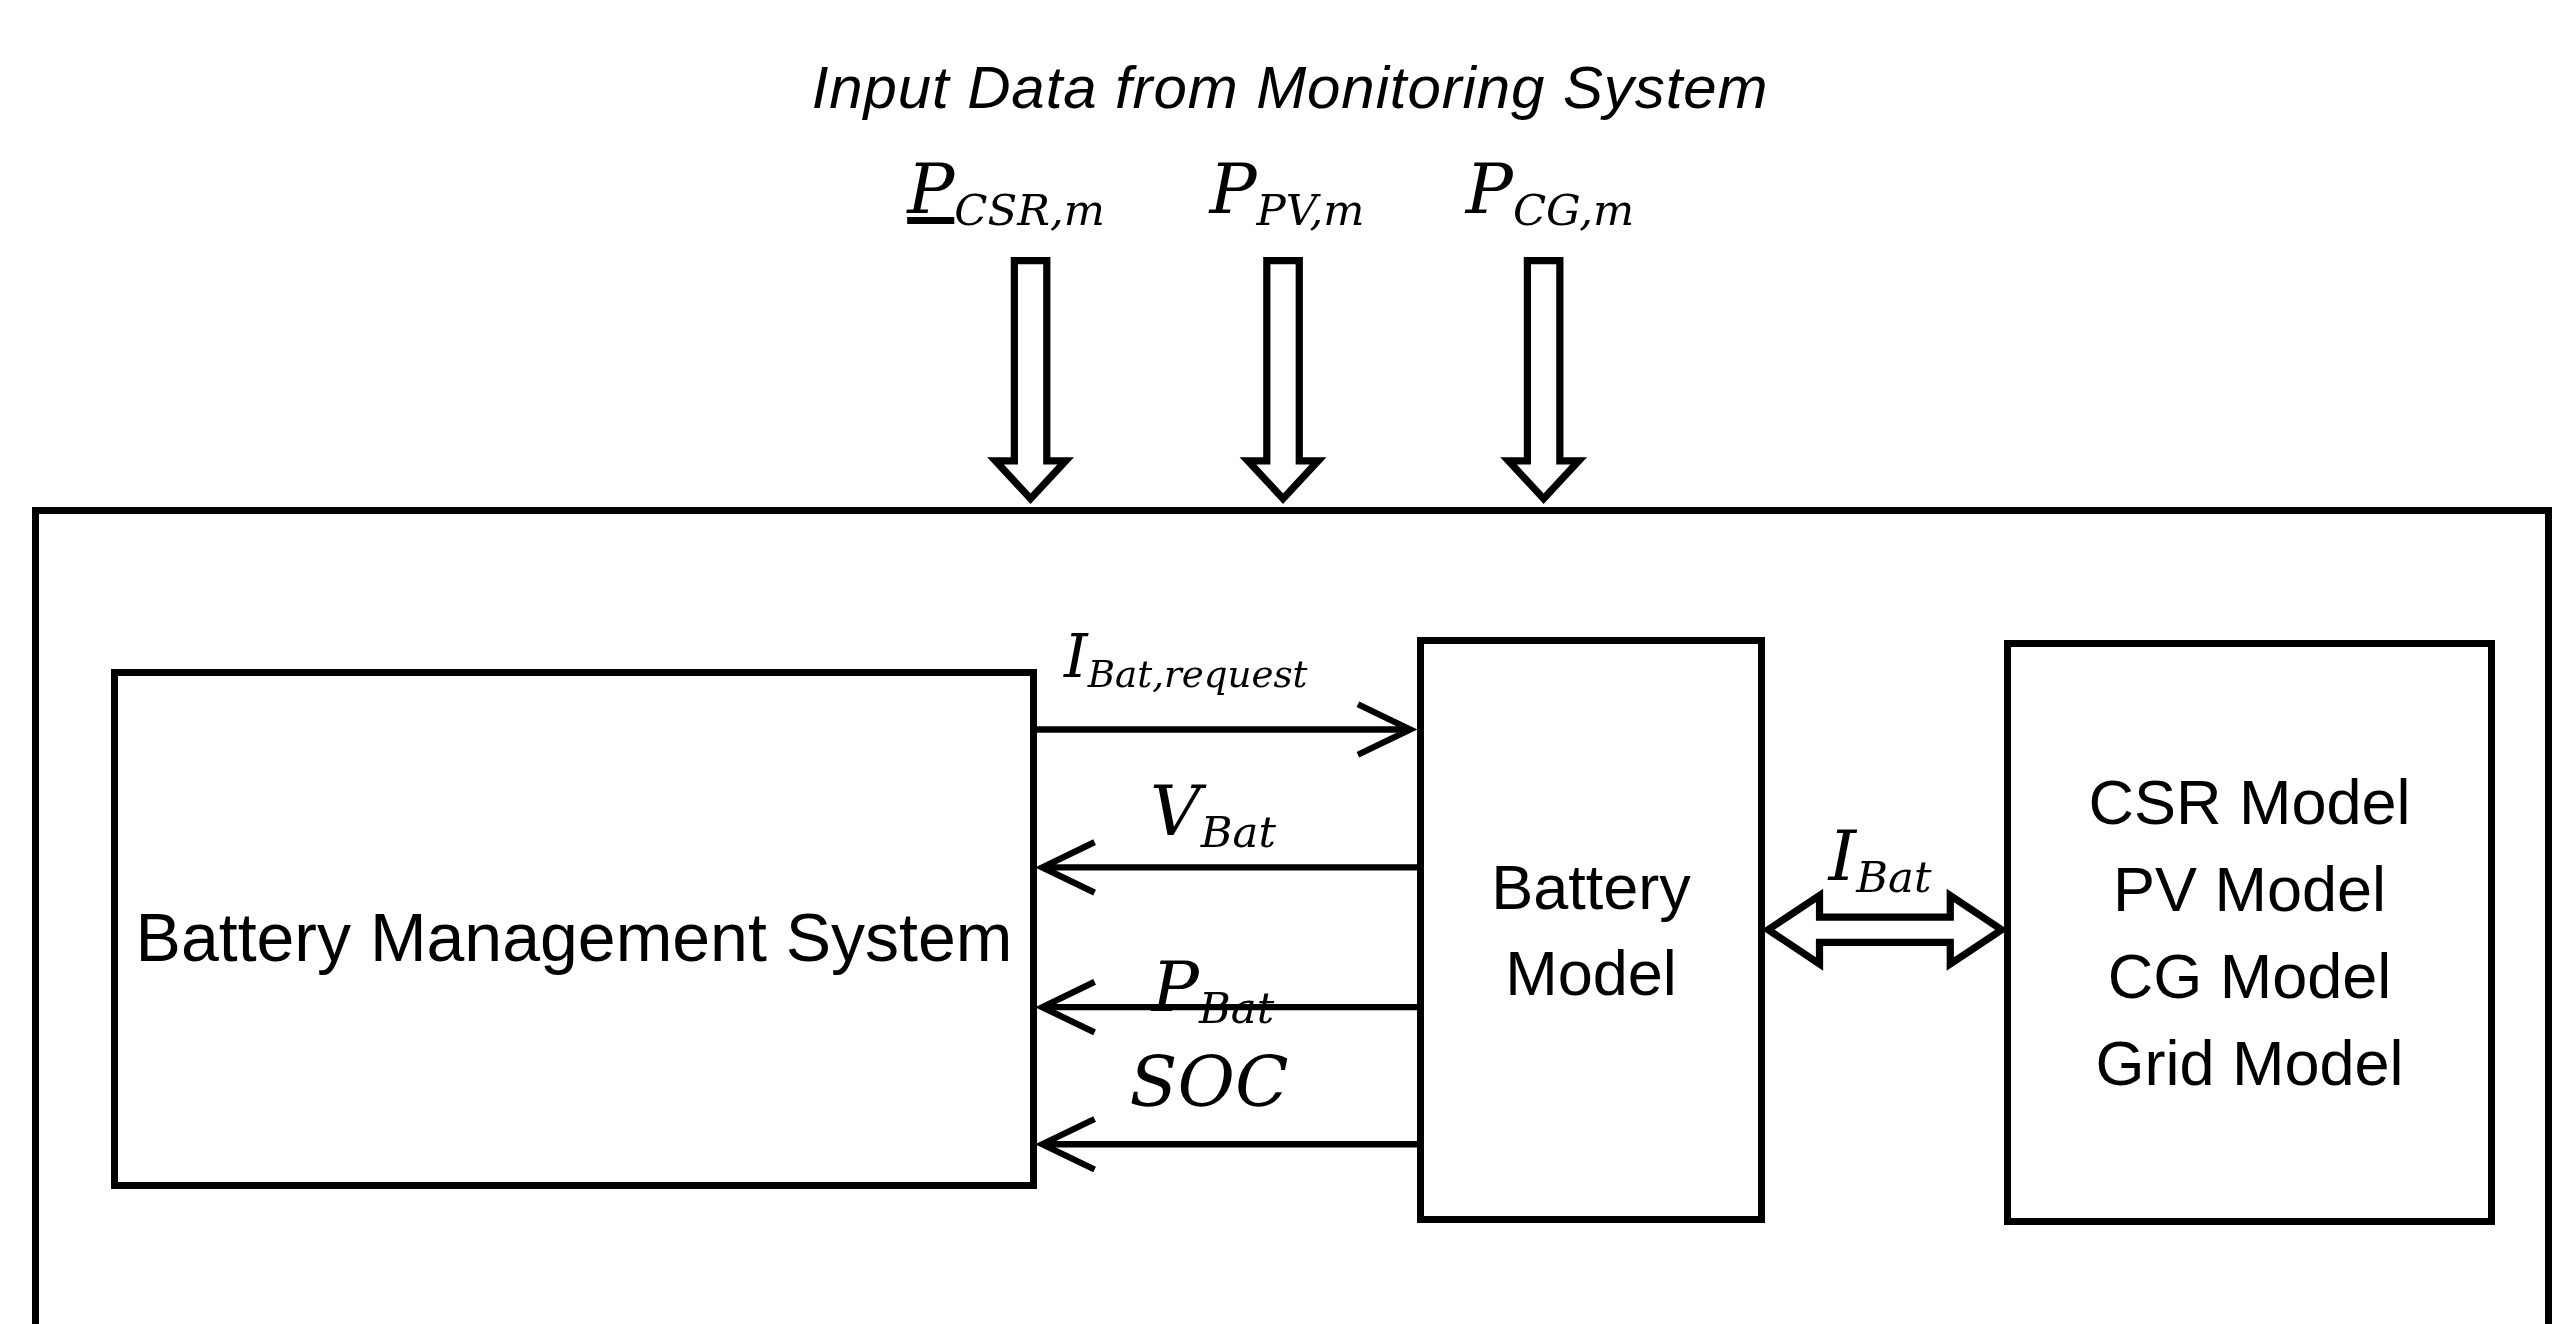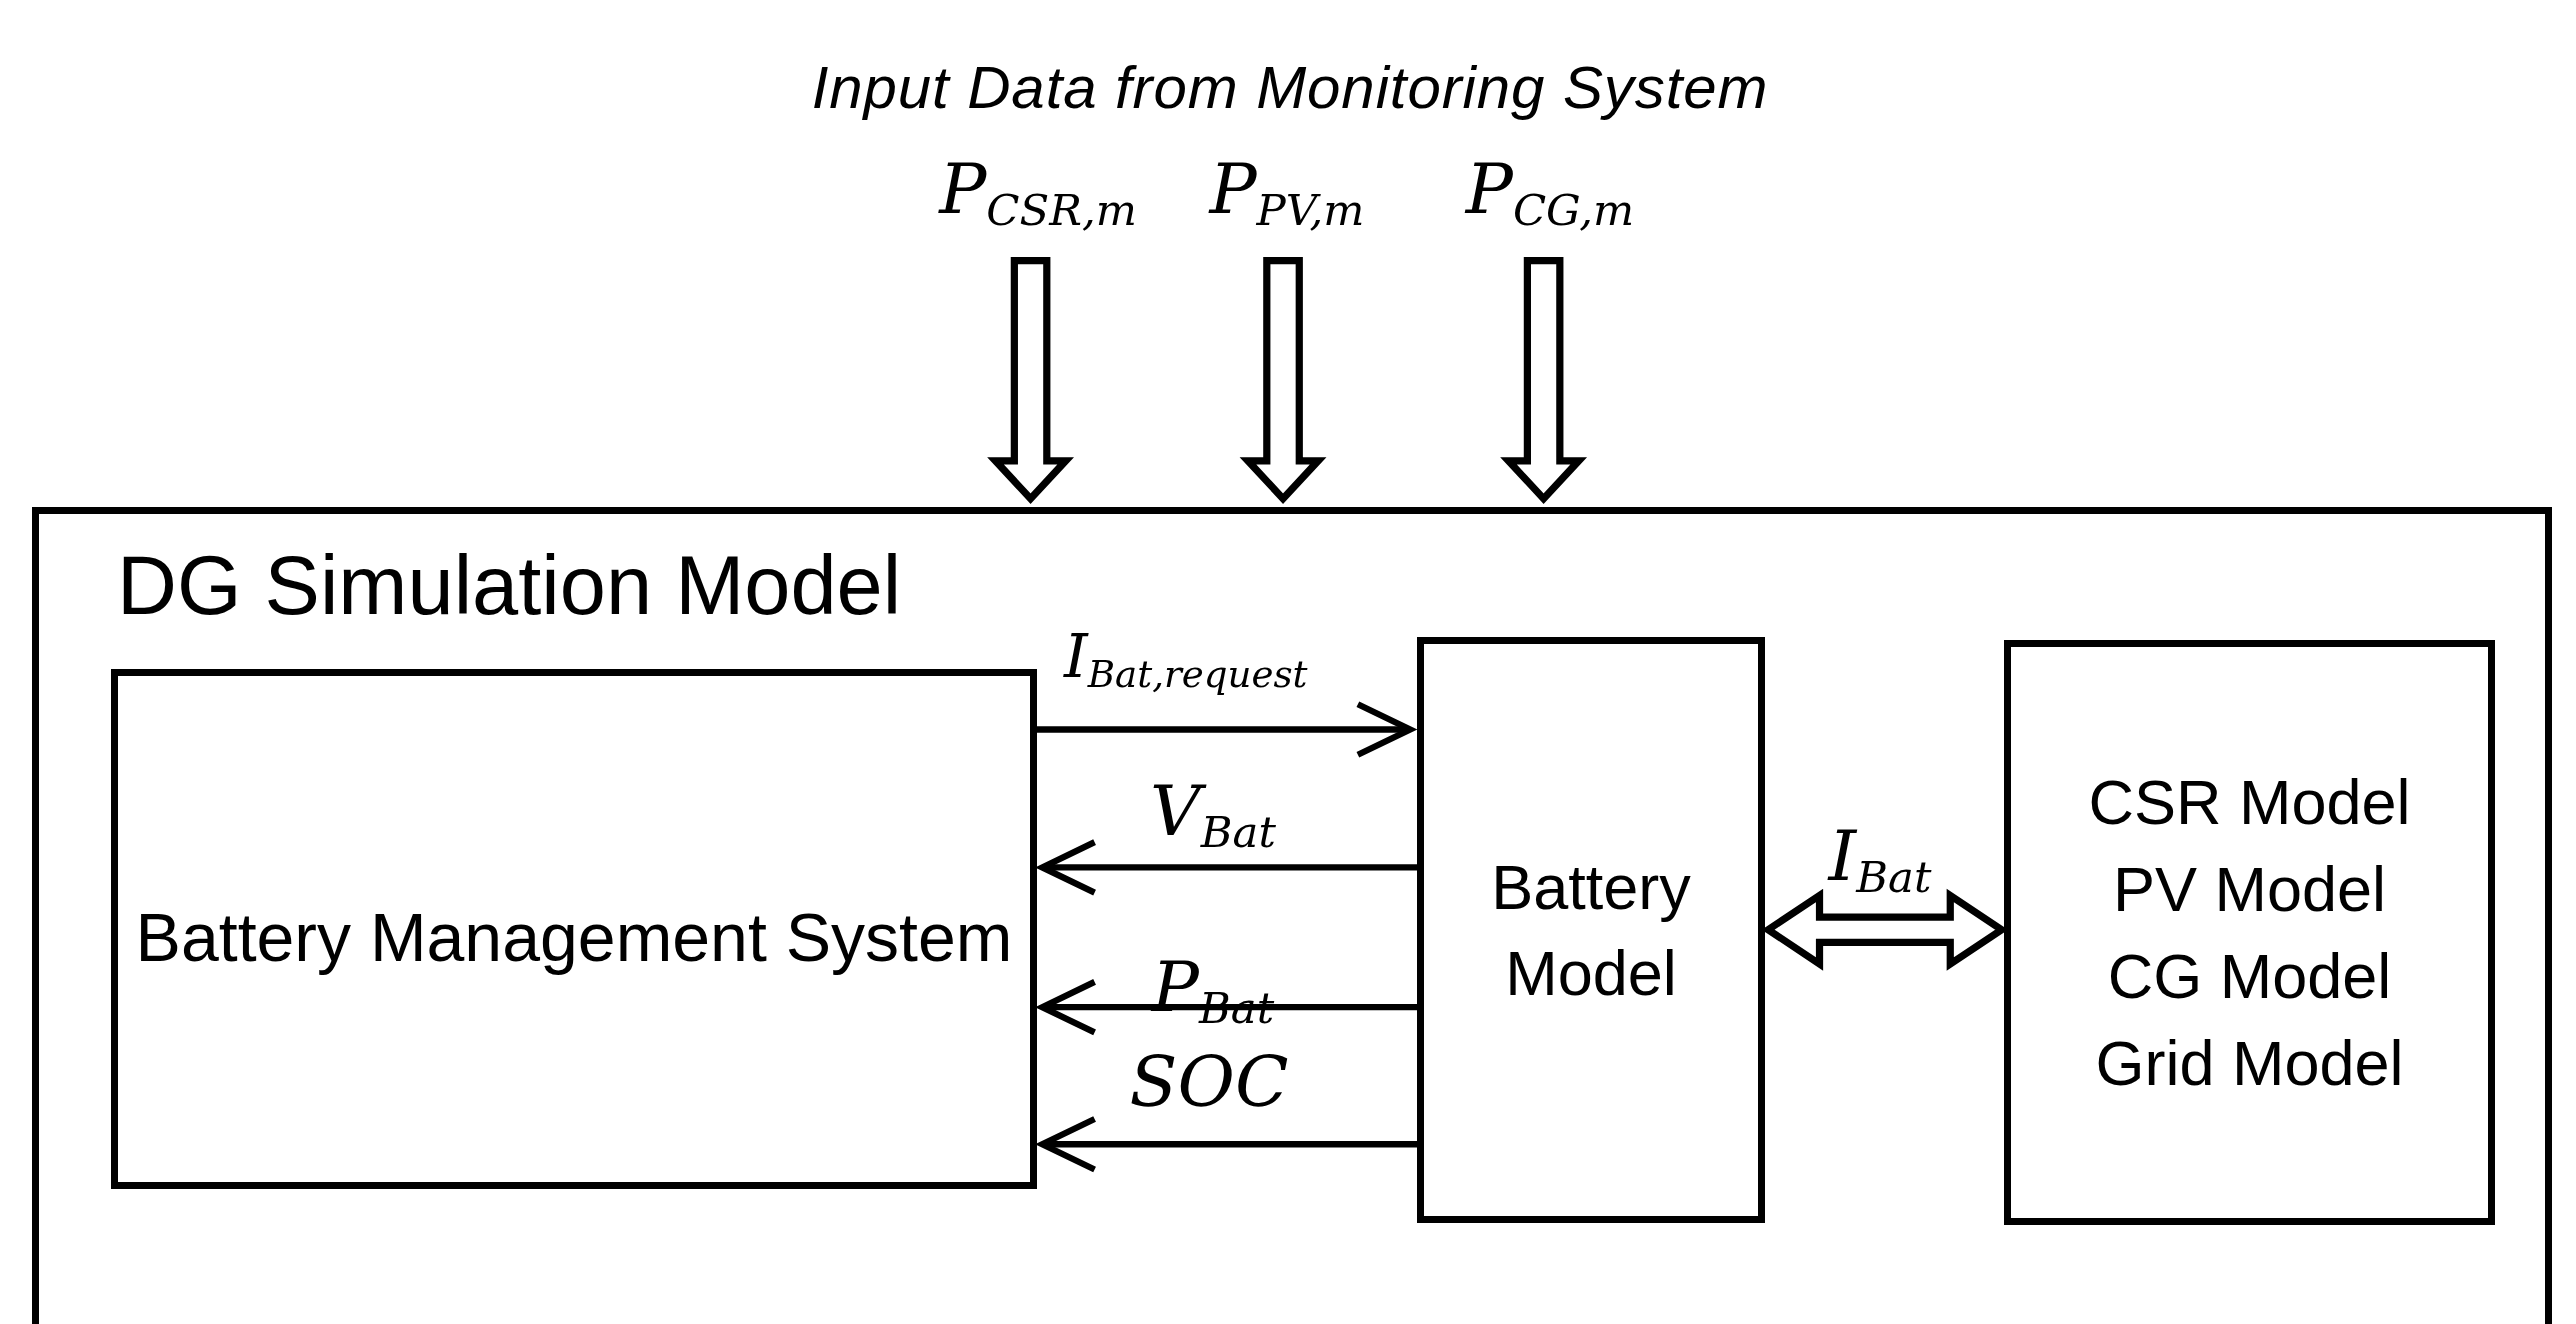--- a/index.html
+++ b/index.html
@@ -67,21 +67,21 @@
   .models-box .line{font-size:63px;line-height:87px;text-align:center;}
   svg.connectors{position:absolute;left:0;top:0;pointer-events:none;}
 </style>
 </head>
 <body>
 
 <div class="canvas">
 
   <div class="top-title">Input Data from Monitoring System</div>
 
-  <div class="math centered" style="left:1038px;top:110px;">
+  <div class="math centered" style="left:1006px;top:110px;text-decoration:underline;">
     <span>P</span><sub>CSR,m</sub>
   </div>
   <div class="math centered" style="left:1287px;top:110px;">
     <span>P</span><sub>PV,m</sub>
   </div>
   <div class="math centered" style="left:1550px;top:110px;">
     <span>P</span><sub>CG,m</sub>
   </div>
 
   <svg class="connectors" width="2576" height="1325" viewBox="0 0 2857 1469">
@@ -99,21 +99,20 @@
     <line x1="1572" y1="1068" x2="1160" y2="1068" stroke="#000000" stroke-width="7"></line>
     <path d="M1214 1040 L1156 1068 L1214 1096" fill="none" stroke="#000000" stroke-width="7"></path>
 
     <line x1="1572" y1="1220" x2="1160" y2="1220" stroke="#000000" stroke-width="7"></line>
     <path d="M1214 1192 L1156 1220 L1214 1248" fill="none" stroke="#000000" stroke-width="7"></path>
 
     <path d="M1961 982 L2018 944 L2018 968 L2163 968 L2163 944 L2220 982 L2163 1020 L2163 996 L2018 996 L2018 1020 Z" fill="#ffffff" stroke="#000000" stroke-width="8" stroke-linejoin="miter"></path>
   </svg>
 
   <div class="box outer-box"></div>
-  <div class="dg-title">DG Simulation Model</div>
 
   <div class="box bms-box">
     <span class="lbl">Battery Management System</span>
   </div>
 
   <div class="box models-box">
     <div class="line">CSR Model</div>
     <div class="line">PV Model</div>
     <div class="line">CG Model</div>
     <div class="line">Grid Model</div>

